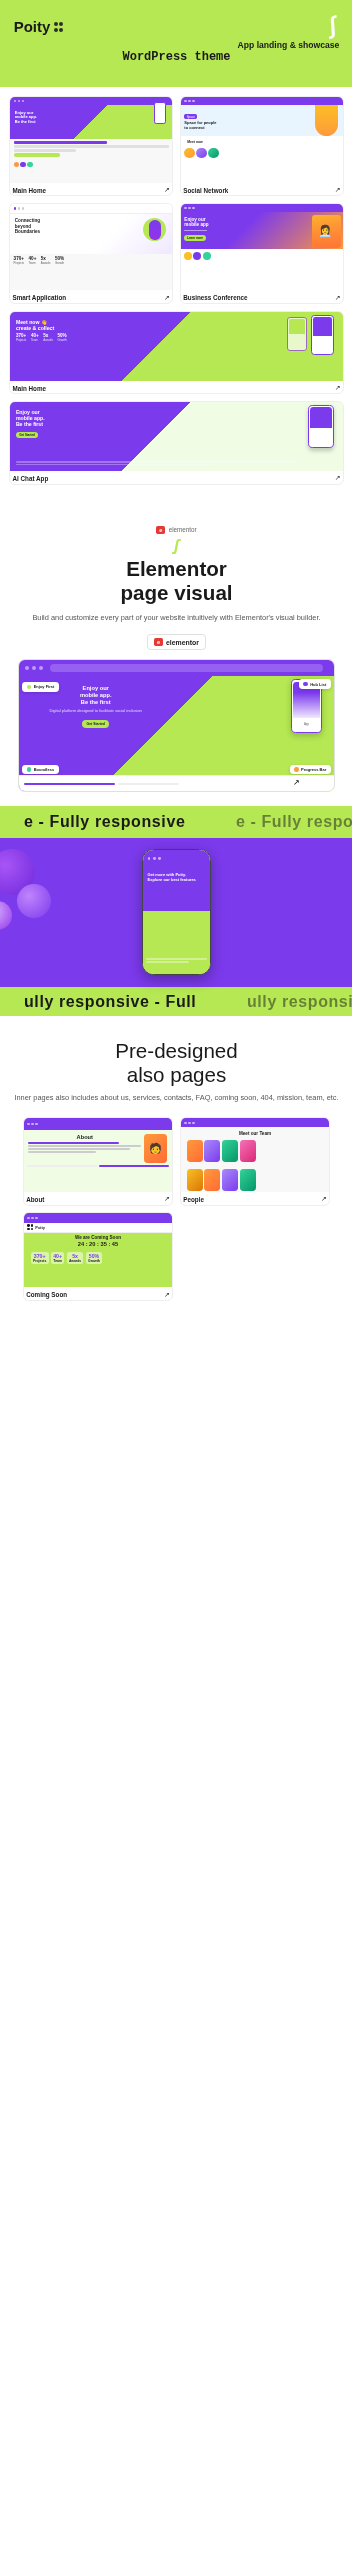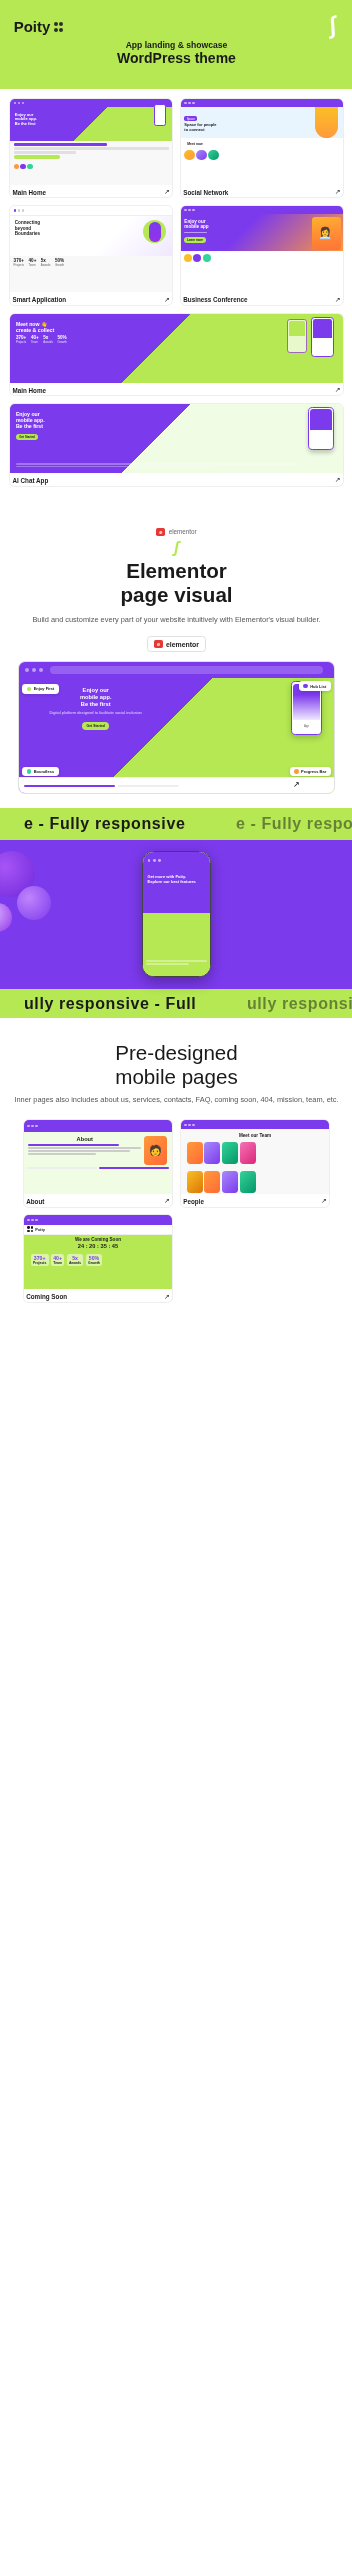--- a/index.html
+++ b/index.html
@@ -709,22 +709,22 @@
       <div class="hero-brand-logo">
         <span style="font-size:15px;font-weight:900;color:#1a1a1a;">Poity</span>
         <div class="brand-dots">
           <div class="brand-dot"></div>
           <div class="brand-dot"></div>
           <div class="brand-dot"></div>
           <div class="brand-dot"></div>
         </div>
       </div>
     </div>
-    <div style="font-size:8.6px;font-weight:600;color:#1a1a1a;">App landing &amp; showcase</div>
-    <div style="font-size:14px;font-weight:600;color:#1a1a1a;">WordPress theme</div>
+    <div style="font-size:8.6px;font-weight:600;color:#1a1a1a;text-align:right;">App landing &amp; showcase</div>
+    <div style="font-size:12px;font-weight:600;color:#1a1a1a;font-family:Liberation Mono, monospace;">WordPress theme</div>
   </div>
 
   <div class="hero-arrow" style="position:absolute;right:17px;top:11.5px;font-size:23px;color:#fff;font-weight:900;transform:rotate(-15deg);font-style:italic;">ʃ</div>
 </section>
 
 <section class="demos-grid">
 
   <div class="demos-row">
 
     <div class="demo-card">
@@ -1026,21 +1026,21 @@
 
   <div class="responsive-bottom-text">
     <span class="responsive-text-inner">ully responsive - Full</span>
     <span class="responsive-text-inner" style="opacity:0.5;">ully responsive - Full</span>
   </div>
 </section>
 
 <section class="inner-pages-section">
   <h2 class="inner-pages-heading">
     <span>Pre-designed</span><br>
-    <span>mobile pages</span>
+    <span>also pages</span>
   </h2>
   <p class="inner-pages-desc">Inner pages also includes about us, services, contacts, FAQ, coming soon, 404, mission, team, etc.</p>
 
   <div class="inner-pages-grid section-padding">
 
     <div class="inner-page-card">
       <div class="inner-page-mock about-mock">
         <div class="about-mock-header">
           <div class="mock-dot"></div>
             <div class="mock-dot"></div>

